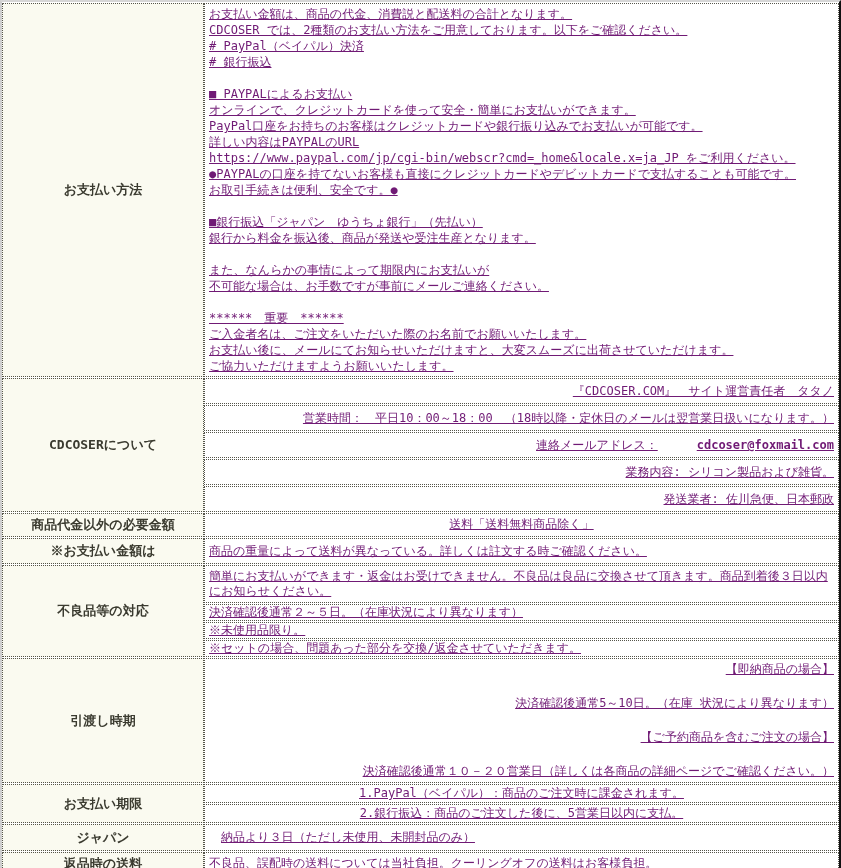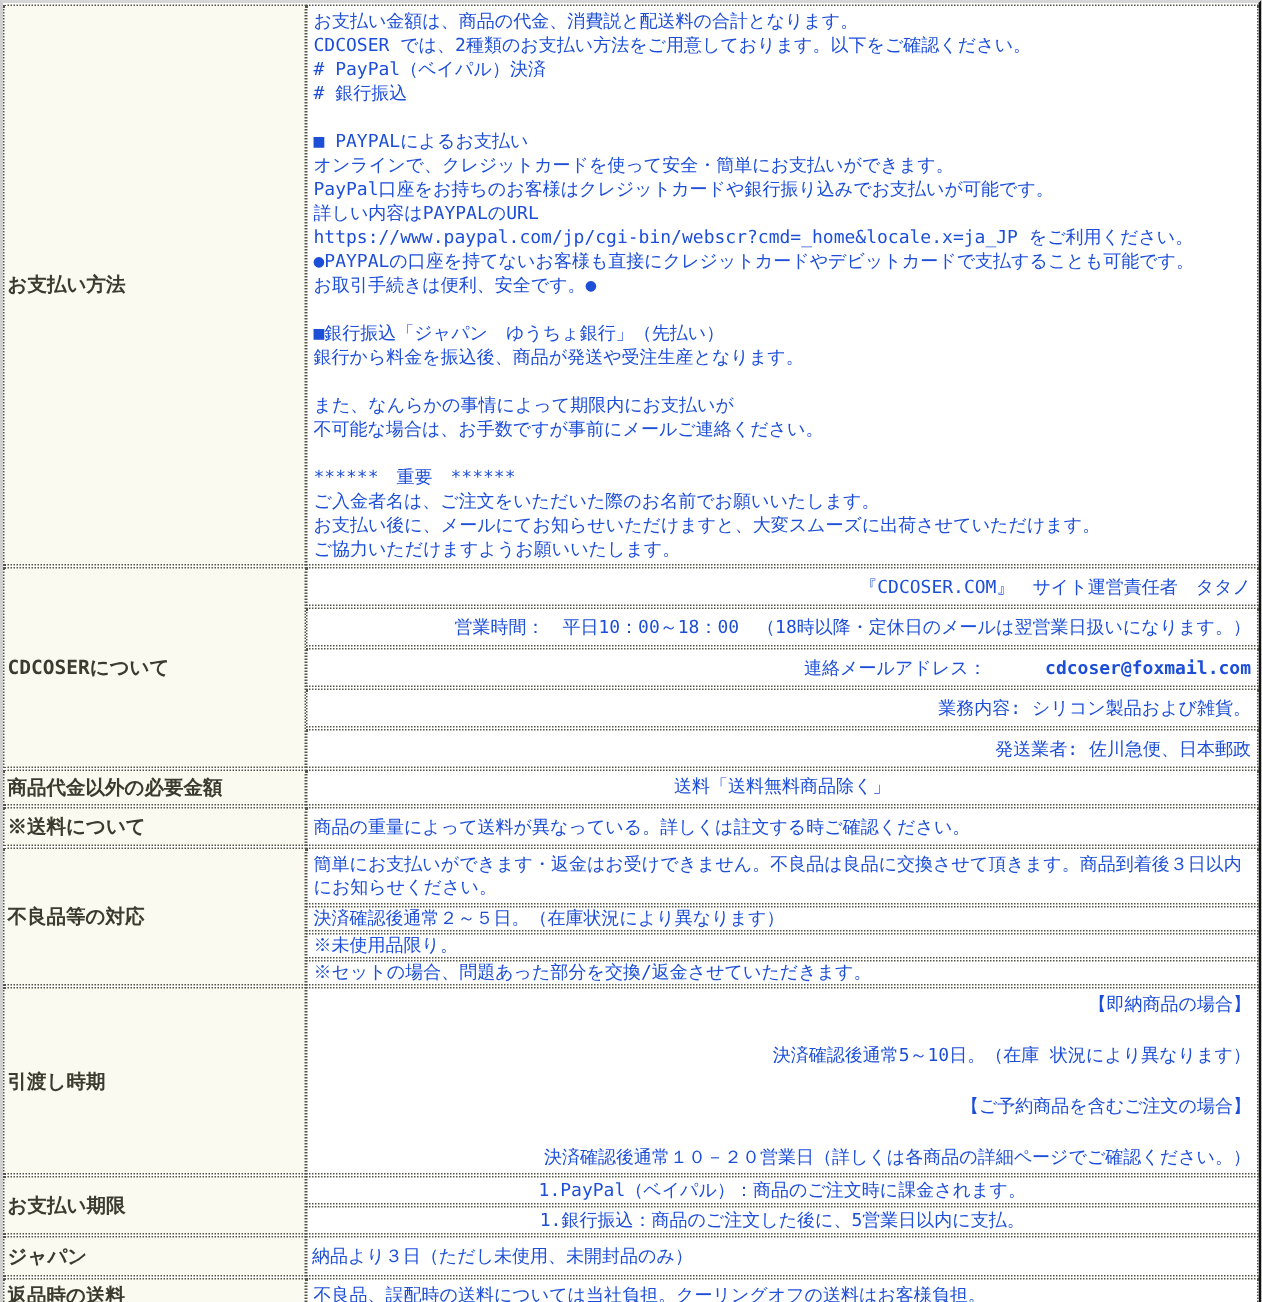--- a/index.html
+++ b/index.html
@@ -23,43 +23,44 @@
     border-spacing: 0 1px;
     table-layout: fixed;
   }
   td.hcell {
     width: 196px;
     background: #fafaf0;
     border: 1px dotted #55554a;
     font-size: 13px;
     font-weight: bold;
     color: #3b3b30;
-    text-align: left;
+    text-align: center;
     vertical-align: middle;
     padding: 2px;
   }
   td.ccell {
     background: #ffffff;
     border: 1px dotted #55554a;
     font-size: 12px;
-    color: #1d4ed8;
+    color: #701a75;
     vertical-align: top;
     white-space: pre-wrap;
     word-break: break-all;
+    text-decoration: underline;
   }
   
   .sec0 { line-height: 16px; padding: 2px 4px; }
   .sec1 { line-height: 14px; padding: 5px 4px; text-align: right; }
   .sec2 { line-height: 14px; padding: 3px 4px; text-align: center; }
   .sec3 { line-height: 14px; padding: 5px 4px; }
   .sec4 { line-height: 15px; padding: 0 4px; }
   .sec4.r0 { padding: 3px 4px; }
   .sec5 { line-height: 17px; padding: 2px 4px; text-align: right; }
   .sec6 { line-height: 15px; padding: 1px 4px; text-align: center; }
-  .sec7 { line-height: 15px; padding: 5px 3px; }
+  .sec7 { line-height: 15px; padding: 5px 16px; }
   .sec8 { line-height: 15px; padding: 3px 4px; }
   .email-bold { font-weight: bold; margin-left: 39px; }
 </style>
 </head>
 <body>
 
 <div class="frame">
   <table class="shop-info">
     <tbody>
         <tr>
@@ -102,21 +103,21 @@
           <td class="ccell sec1 r3">業務内容: シリコン製品および雑貨。</td>
         </tr>
         <tr>
           <td class="ccell sec1 r4">発送業者: 佐川急便、日本郵政</td>
         </tr>
         <tr>
           <td class="hcell" rowspan="1">商品代金以外の必要金額</td>
           <td class="ccell sec2 r0">送料「送料無料商品除く」</td>
         </tr>
         <tr>
-          <td class="hcell" rowspan="1">※送料について</td>
+          <td class="hcell" rowspan="1">※お支払い金額は</td>
           <td class="ccell sec3 r0">商品の重量によって送料が異なっている。詳しくは註文する時ご確認ください。</td>
         </tr>
         <tr>
           <td class="hcell" rowspan="4">不良品等の対応</td>
           <td class="ccell sec4 r0">簡単にお支払いができます・返金はお受けできません。不良品は良品に交換させて頂きます。商品到着後３日以内にお知らせください。</td>
         </tr>
         <tr>
           <td class="ccell sec4 r1">決済確認後通常２～５日。（在庫状況により異なります）</td>
         </tr>
         <tr>
@@ -133,21 +134,21 @@
 
 【ご予約商品を含むご注文の場合】
 
 決済確認後通常１０－２０営業日（詳しくは各商品の詳細ページでご確認ください。）</td>
         </tr>
         <tr>
           <td class="hcell" rowspan="2">お支払い期限</td>
           <td class="ccell sec6 r0">1.PayPal（ベイパル）：商品のご注文時に課金されます。</td>
         </tr>
         <tr>
-          <td class="ccell sec6 r1">1.銀行振込：商品のご注文した後に、5営業日以内に支払。</td>
+          <td class="ccell sec6 r1">2.銀行振込：商品のご注文した後に、5営業日以内に支払。</td>
         </tr>
         <tr>
           <td class="hcell" rowspan="1">ジャパン</td>
           <td class="ccell sec7 r0">納品より３日（ただし未使用、未開封品のみ）</td>
         </tr>
         <tr>
           <td class="hcell" rowspan="1">返品時の送料</td>
           <td class="ccell sec8 r0">不良品、誤配時の送料については当社負担。クーリングオフの送料はお客様負担。</td>
         </tr>
       </tbody>

